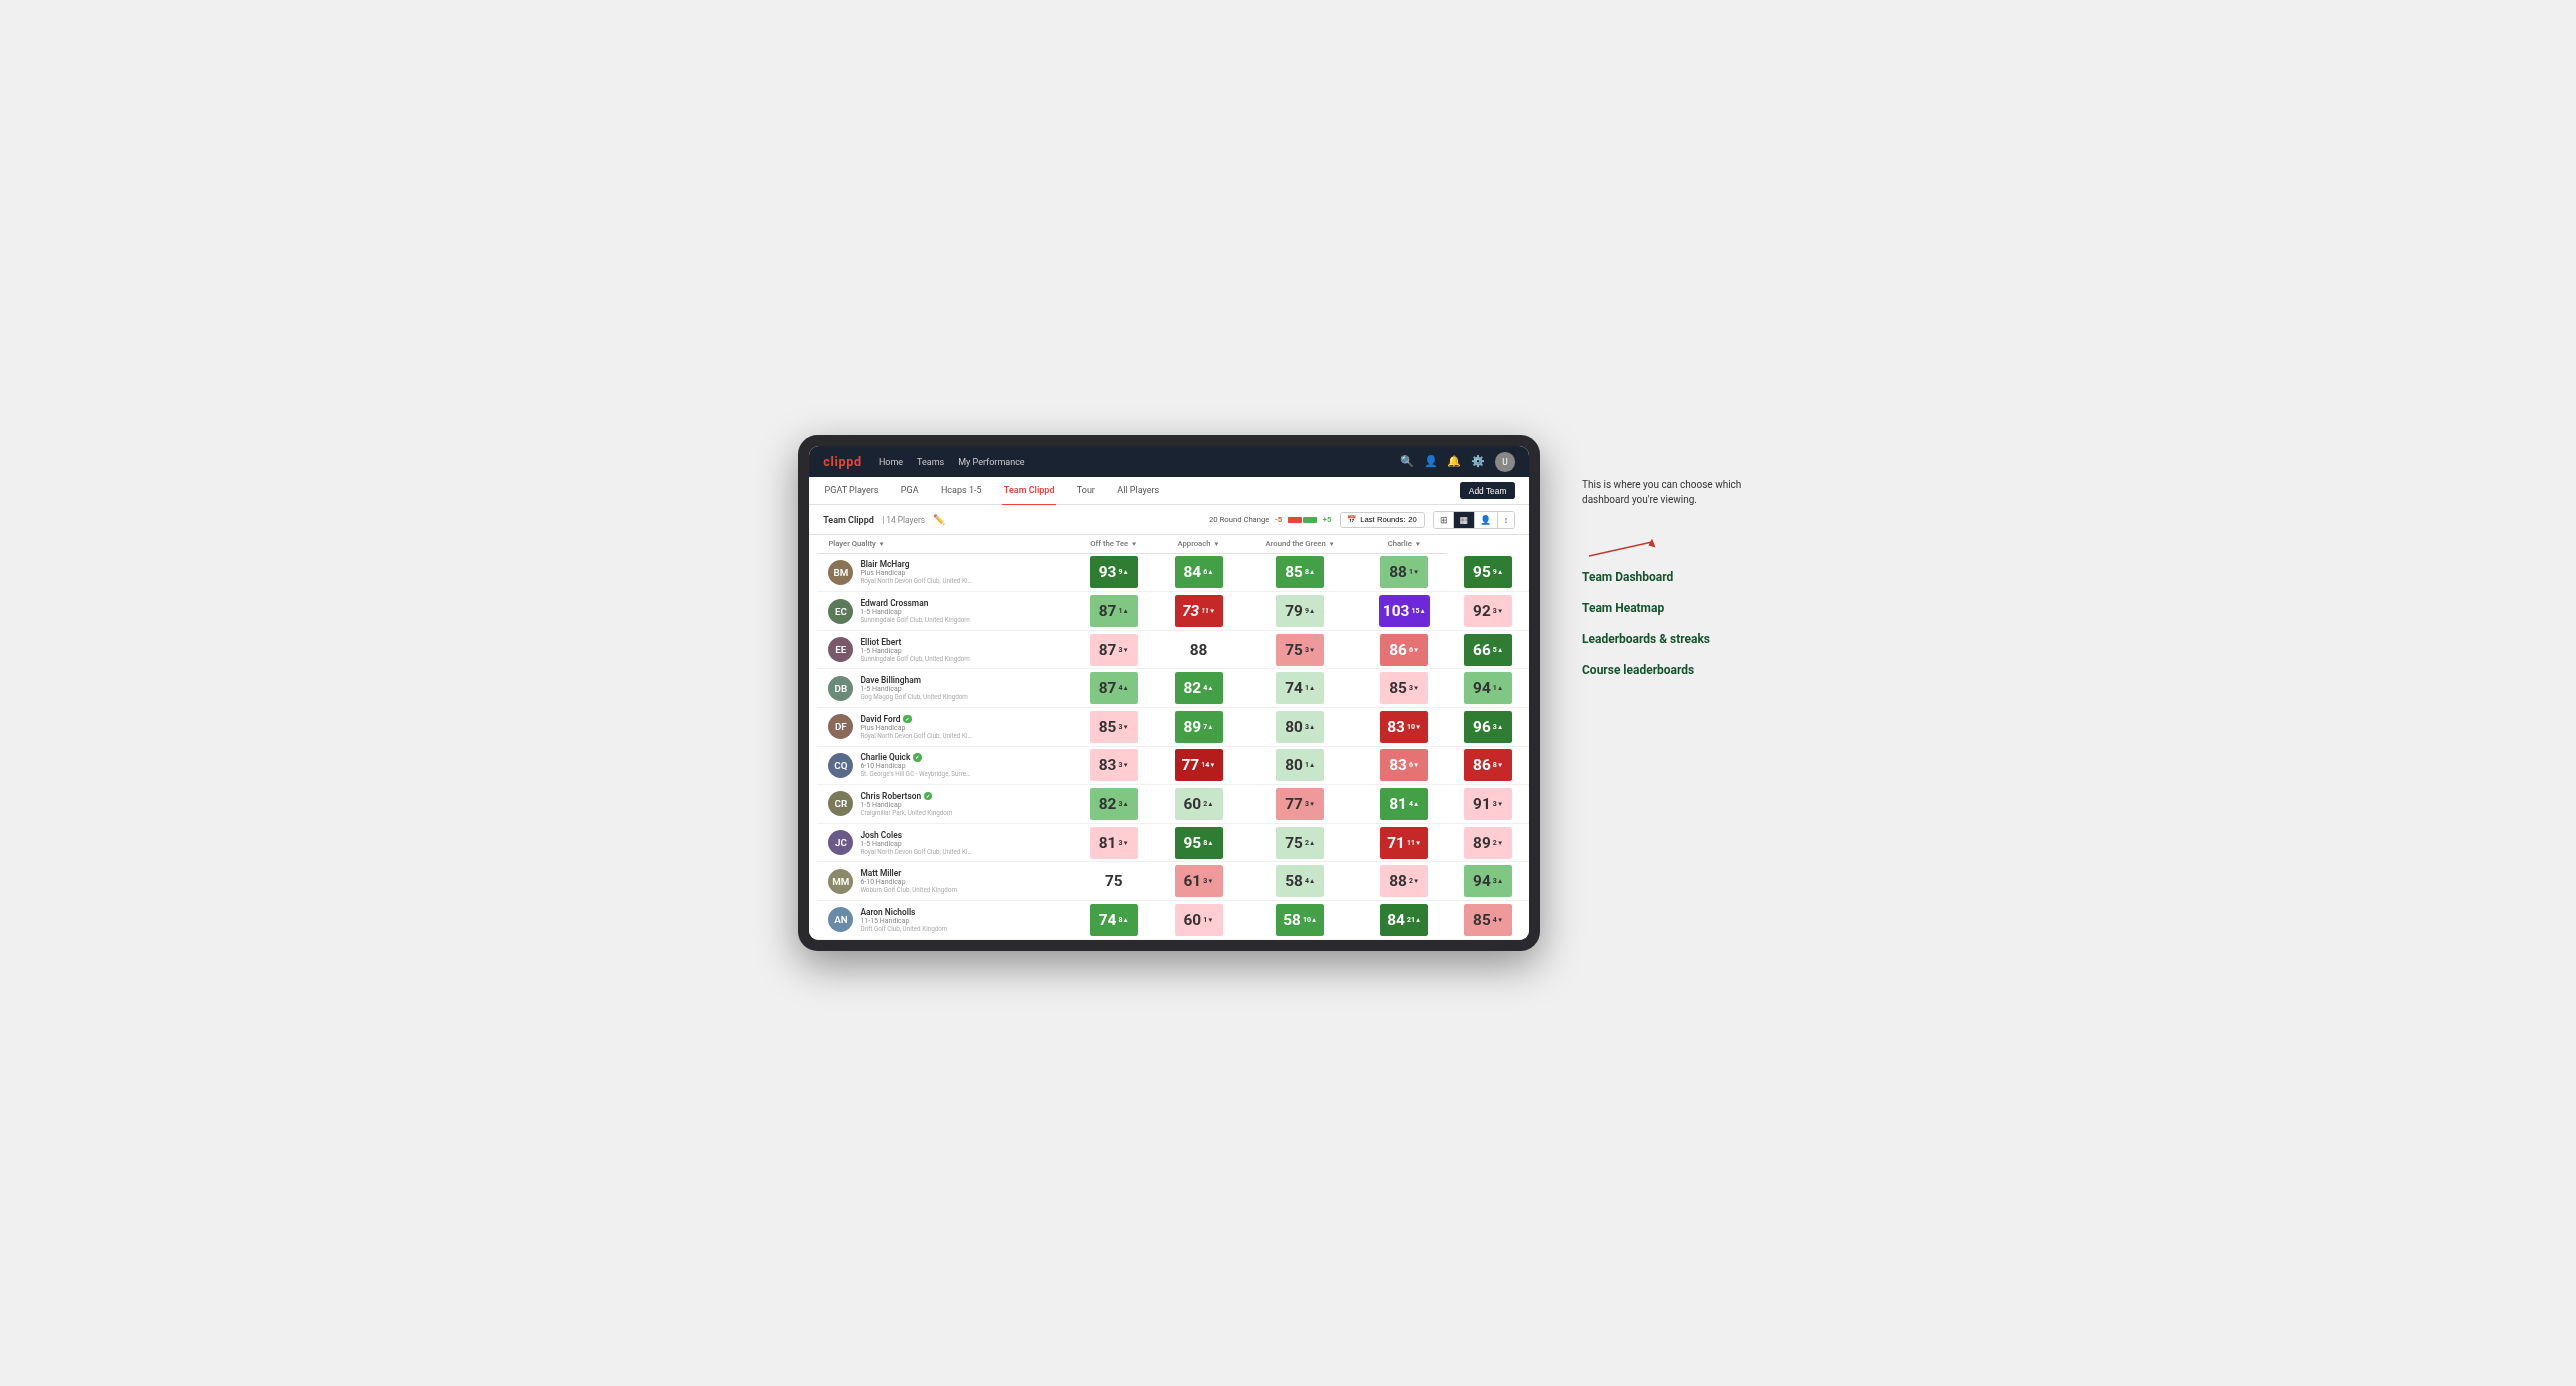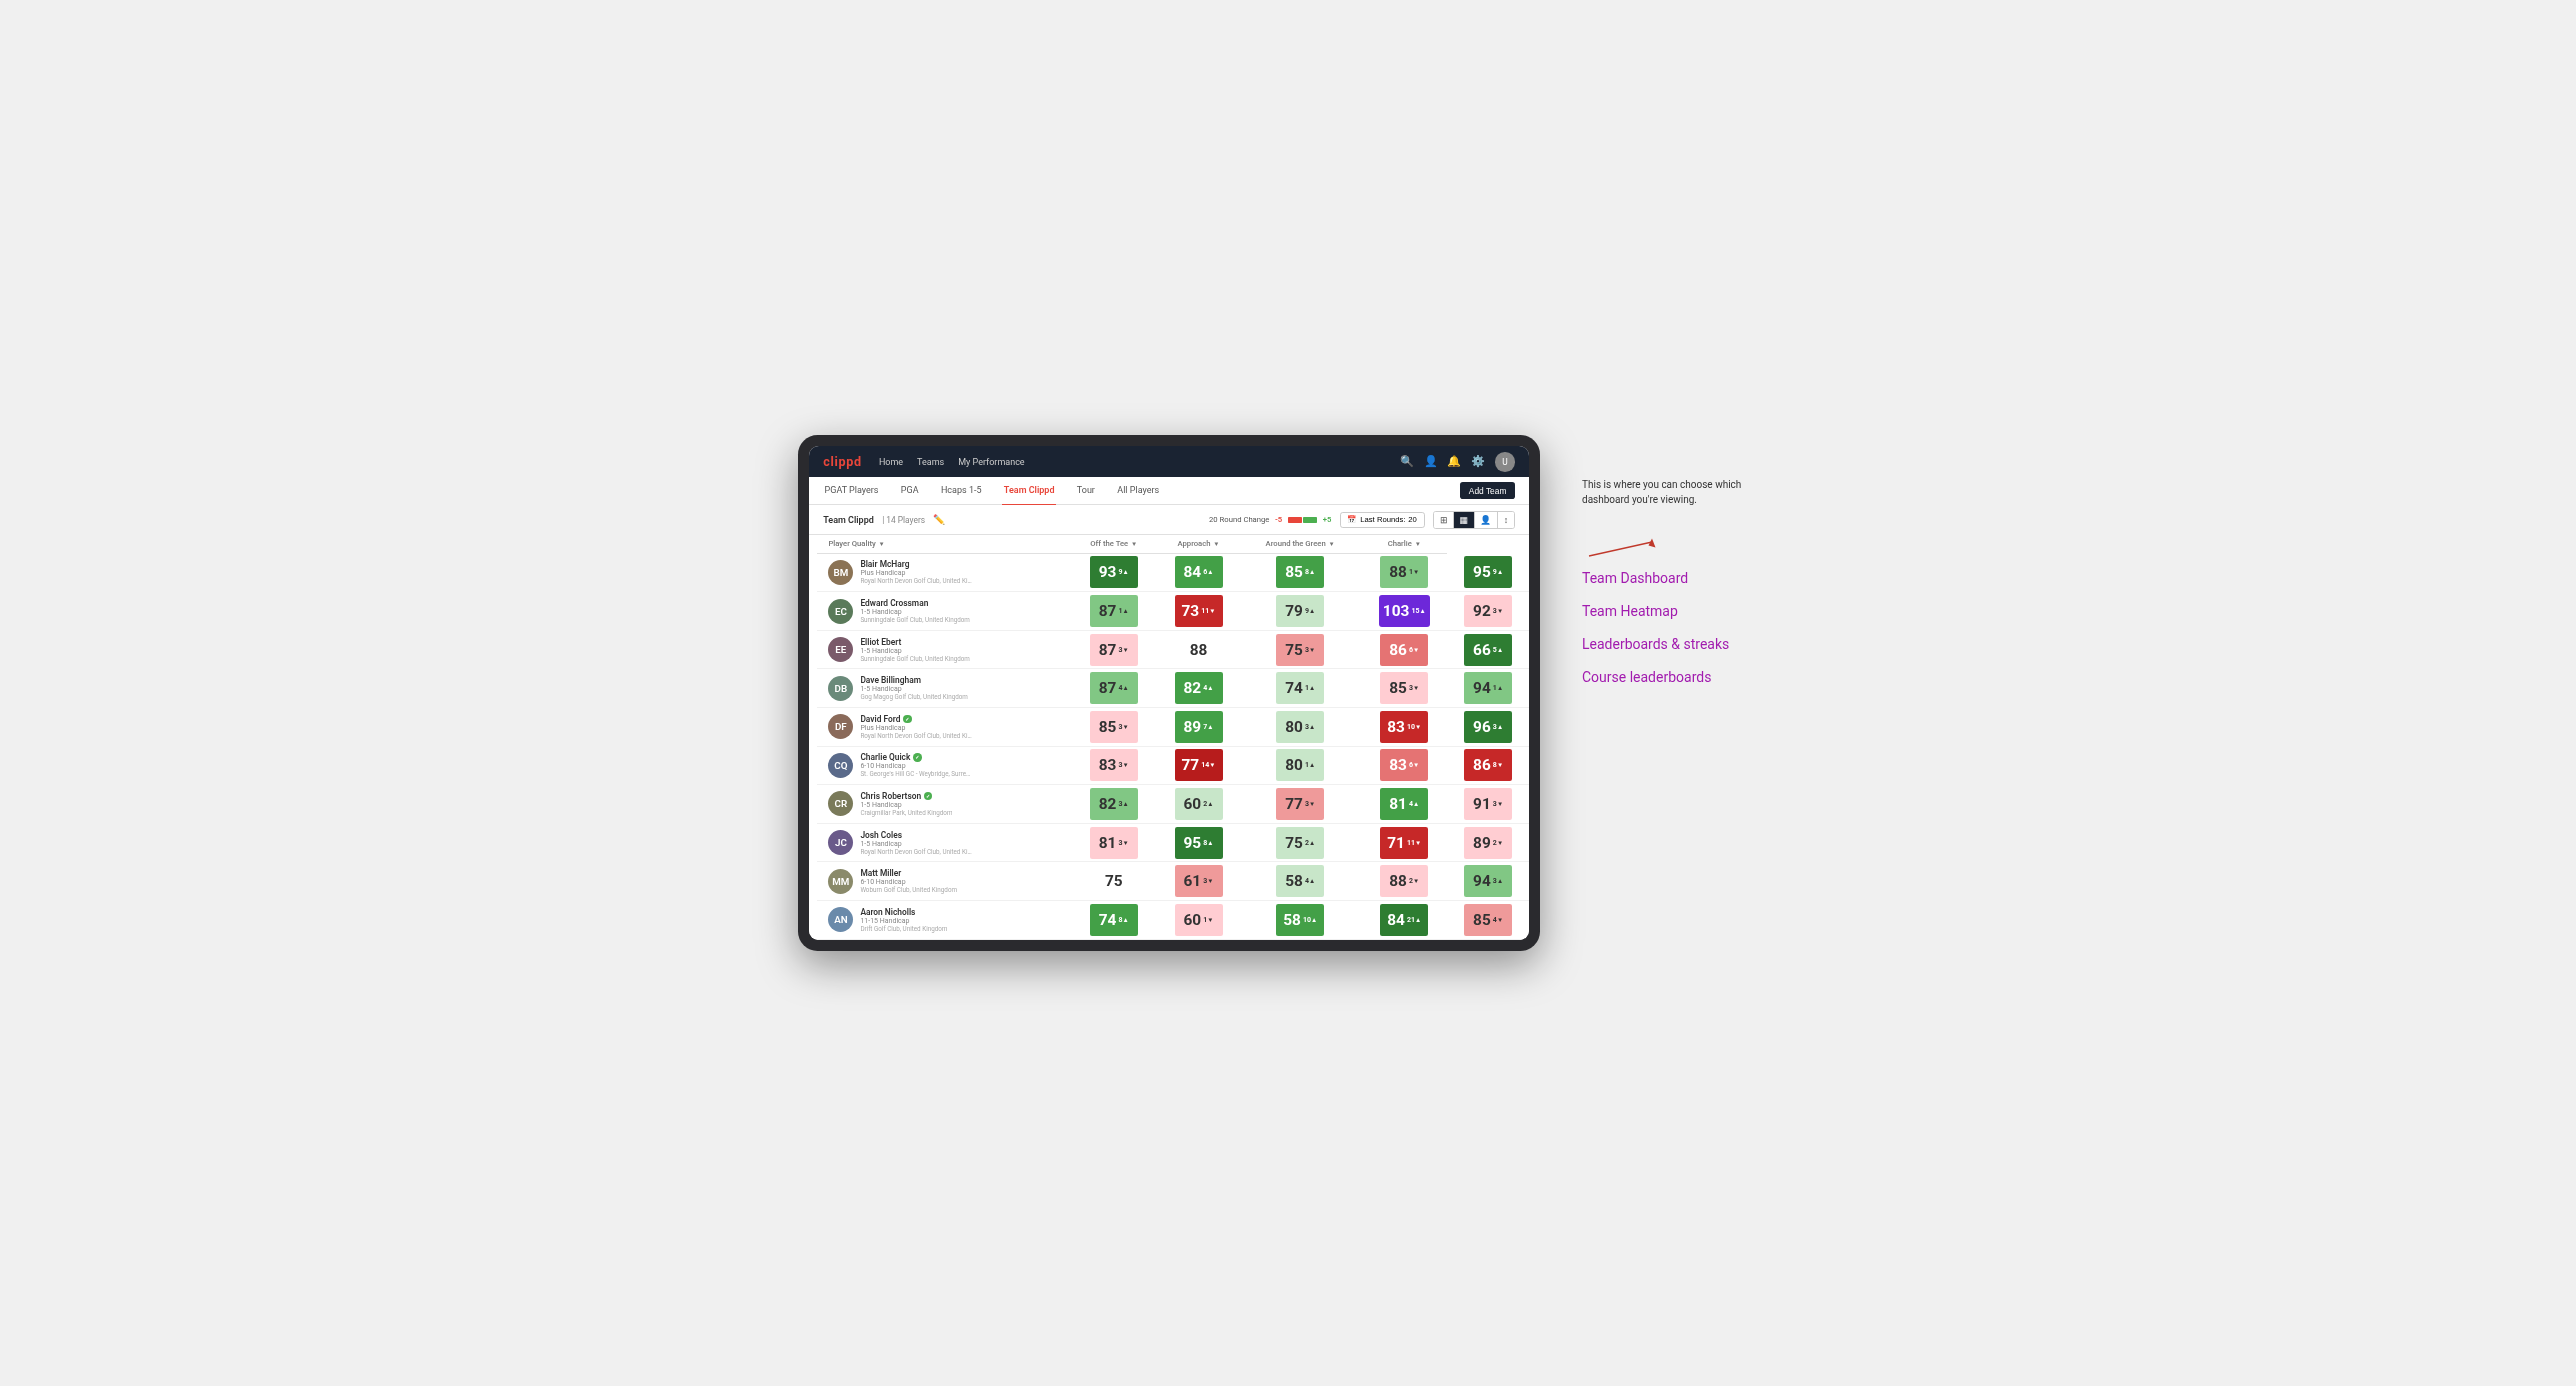--- a/index.html
+++ b/index.html
@@ -349,23 +349,23 @@
       margin-bottom: 28px;
     }
 
     .dashboard-options {
       display: flex;
       flex-direction: column;
       gap: 17px;
     }
 
     .dashboard-option {
-      font-size: 14px;
-      font-weight: 400;
-      color: #a21caf;
+      font-size: 12px;
+      font-weight: 700;
+      color: #14532d;
     }
   </style>
 </head>
 <body>
 
 <div class="page-wrapper">
 
   <div class="tablet-frame">
     <div class="tablet-screen">
 
@@ -518,21 +518,21 @@
         </div>
       </div>
     </td>
                 <td class="score-cell">
         <div class="score-box" style="background:#81c784; color:#333;; border-radius:2.1px;">
           <span class="score-value" style="color:#333">87</span>
           <span style="font-size:7px;color:#333">1<span style="font-size:6.3px;color:#333">▲</span></span>
         </div>
       </td>
                 <td class="score-cell">
-        <div class="score-box" style="background:#c62828; color:#fff;; border-radius:2.1px;">
+        <div class="score-box" style="background:#c62828; color:#fff;; border-radius:2.1px;font-style:italic;">
           <span class="score-value" style="color:#fff">73</span>
           <span style="font-size:7px;color:#fff">11<span style="font-size:6.3px;color:#fff">▼</span></span>
         </div>
       </td>
                 <td class="score-cell">
         <div class="score-box" style="background:#c8e6c9; color:#333;; border-radius:2.1px;">
           <span class="score-value" style="color:#333">79</span>
           <span style="font-size:7px;color:#333">9<span style="font-size:6.3px;color:#333">▲</span></span>
         </div>
       </td>

